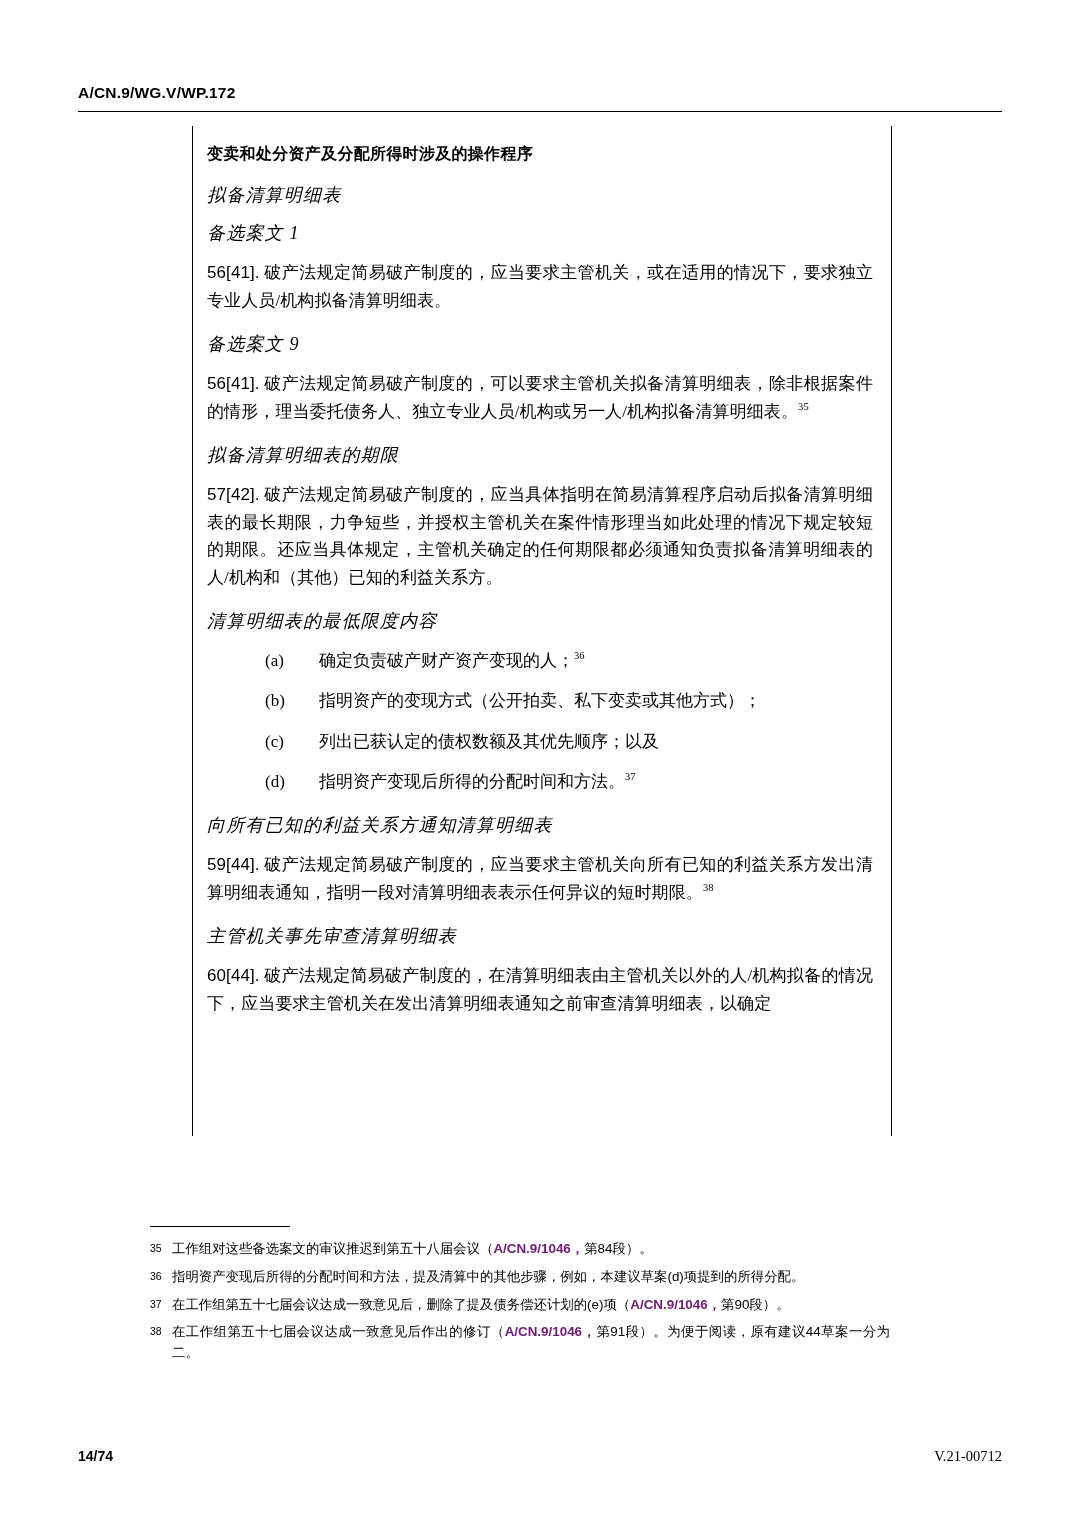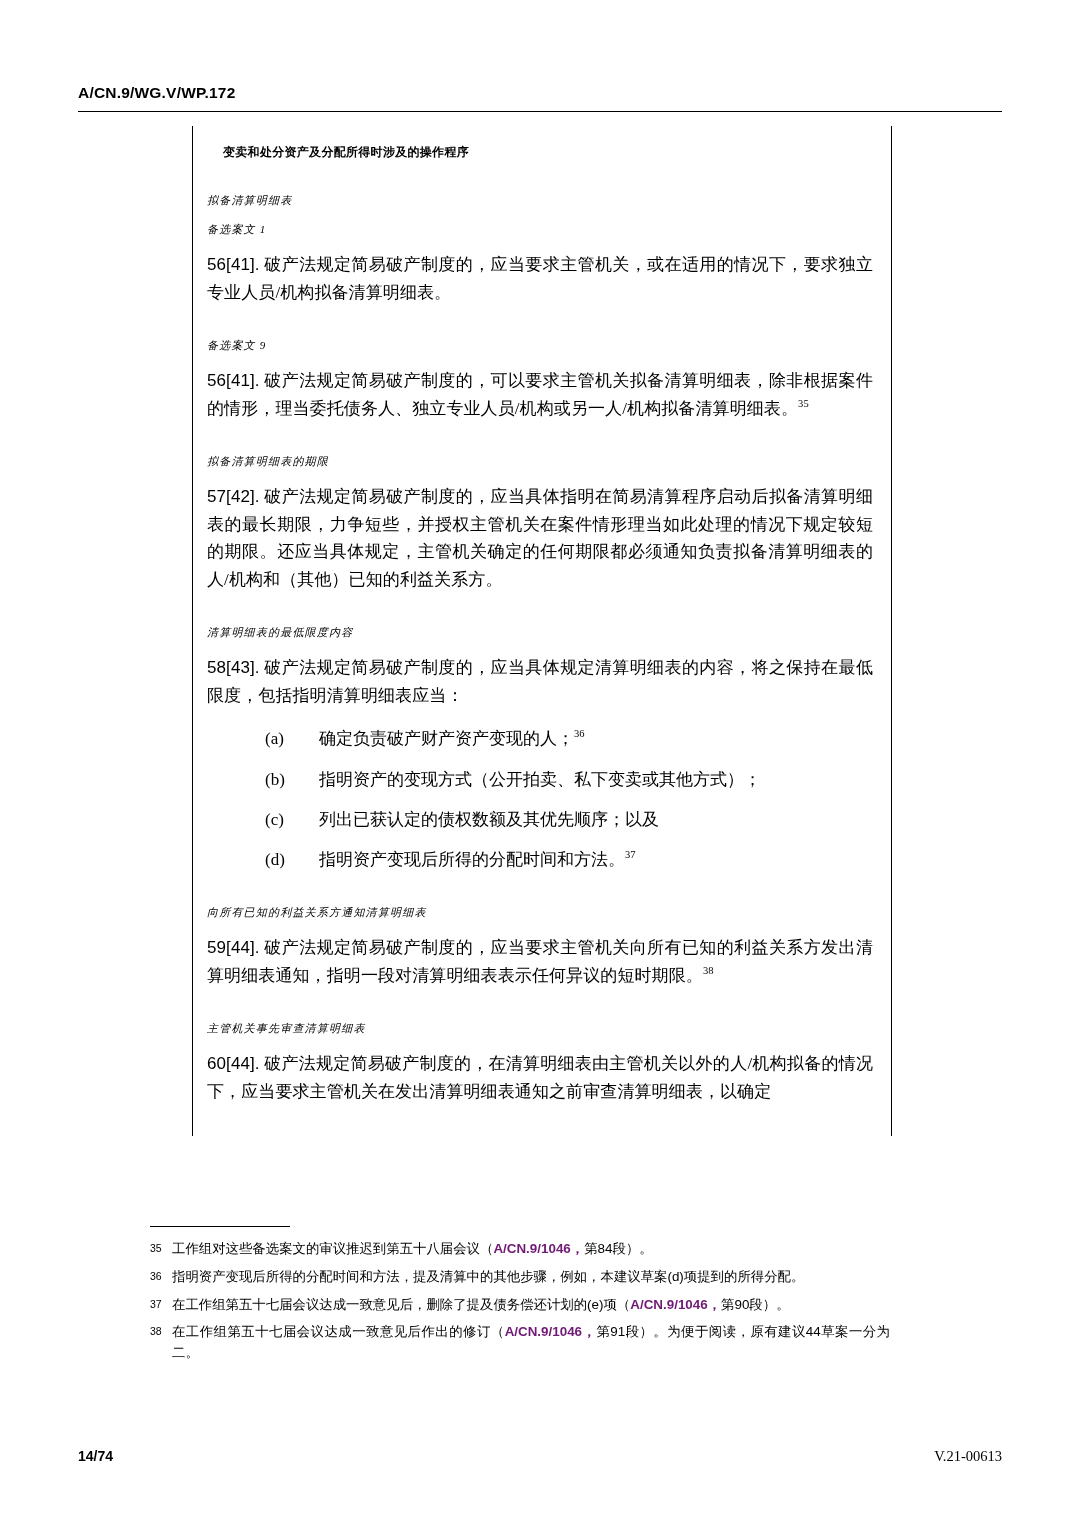--- a/index.html
+++ b/index.html
@@ -55,29 +55,29 @@
     box-sizing: border-box;
     padding: 0;
   }
   .inner {
     padding: 14px 18px 0 14px;
   }
 
   .h-bold {
     font-family: "Liberation Sans", sans-serif;
     font-weight: bold;
-    font-size: 12px;
-    margin: 4px 0 18px 16px;
+    font-size: 16px;
+    margin: 4px 0 18px 0;
     letter-spacing: 0.3px;
   }
   .h-italic {
     font-family: "Liberation Serif", serif;
     font-style: italic;
-    font-size: 11px;
-    margin: 32px 0 14px 0;
+    font-size: 18px;
+    margin: 18px 0 14px 0;
     letter-spacing: 1.2px;
   }
   p.para {
     font-size: 17px;
     line-height: 1.62;
     margin: 0 0 16px 0;
     text-align: justify;
     letter-spacing: 0.1px;
   }
   .pnum {
@@ -185,21 +185,20 @@
       <div class="h-italic">备选案文 9</div>
 
       <p class="para"><span class="pnum">56[41].</span> <span>破产法规定简易破产制度的，可以要求主管机关拟备清算明细表，除非根据案件的情形，理当委托债务人、独立专业人员/机构或另一人/机构拟备清算明细表。</span><sup>35</sup></p>
 
       <div class="h-italic">拟备清算明细表的期限</div>
 
       <p class="para"><span class="pnum">57[42].</span> <span>破产法规定简易破产制度的，应当具体指明在简易清算程序启动后拟备清算明细表的最长期限，力争短些，并授权主管机关在案件情形理当如此处理的情况下规定较短的期限。还应当具体规定，主管机关确定的任何期限都必须通知负责拟备清算明细表的人/机构和（其他）已知的利益关系方。</span></p>
 
       <div class="h-italic">清算明细表的最低限度内容</div>
 
-      <p class="para"><span class="pnum">58[43].</span> <span>破产法规定简易破产制度的，应当具体规定清算明细表的内容，将之保持在最低限度，包括指明清算明细表应当：</span></p>
 
       <ul class="alpha">
         <li>
           <span class="mark">(a)</span>
           <span class="txt"><span>确定负责破产财产资产变现的人；</span><sup>36</sup></span>
         </li>
         <li>
           <span class="mark">(b)</span>
           <span class="txt">指明资产的变现方式（公开拍卖、私下变卖或其他方式）；</span>
         </li>
@@ -242,15 +241,15 @@
       <div class="fn-txt"><span>在工作组第五十七届会议达成一致意见后，删除了提及债务偿还计划的(e)项（</span><span class="lnk">A/CN.9/1046</span><span class="lnk">，</span><span class="bold">第90段</span><span>）。</span></div>
     </div>
 
     <div class="fn">
       <div class="fn-num">38</div>
       <div class="fn-txt"><span>在工作组第五十七届会议达成一致意见后作出的修订（</span><span class="lnk">A/CN.9/1046</span><span class="lnk">，</span><span class="bold">第91段</span><span>）。为便于阅读，原有建议44草案一分为二。</span></div>
     </div>
   </div>
 
   <div class="footer-left">14/74</div>
-  <div class="footer-right">V.21-00613</div>
+  <div class="footer-right">V.21-00712</div>
 
 </div>
 
 </body></html>

